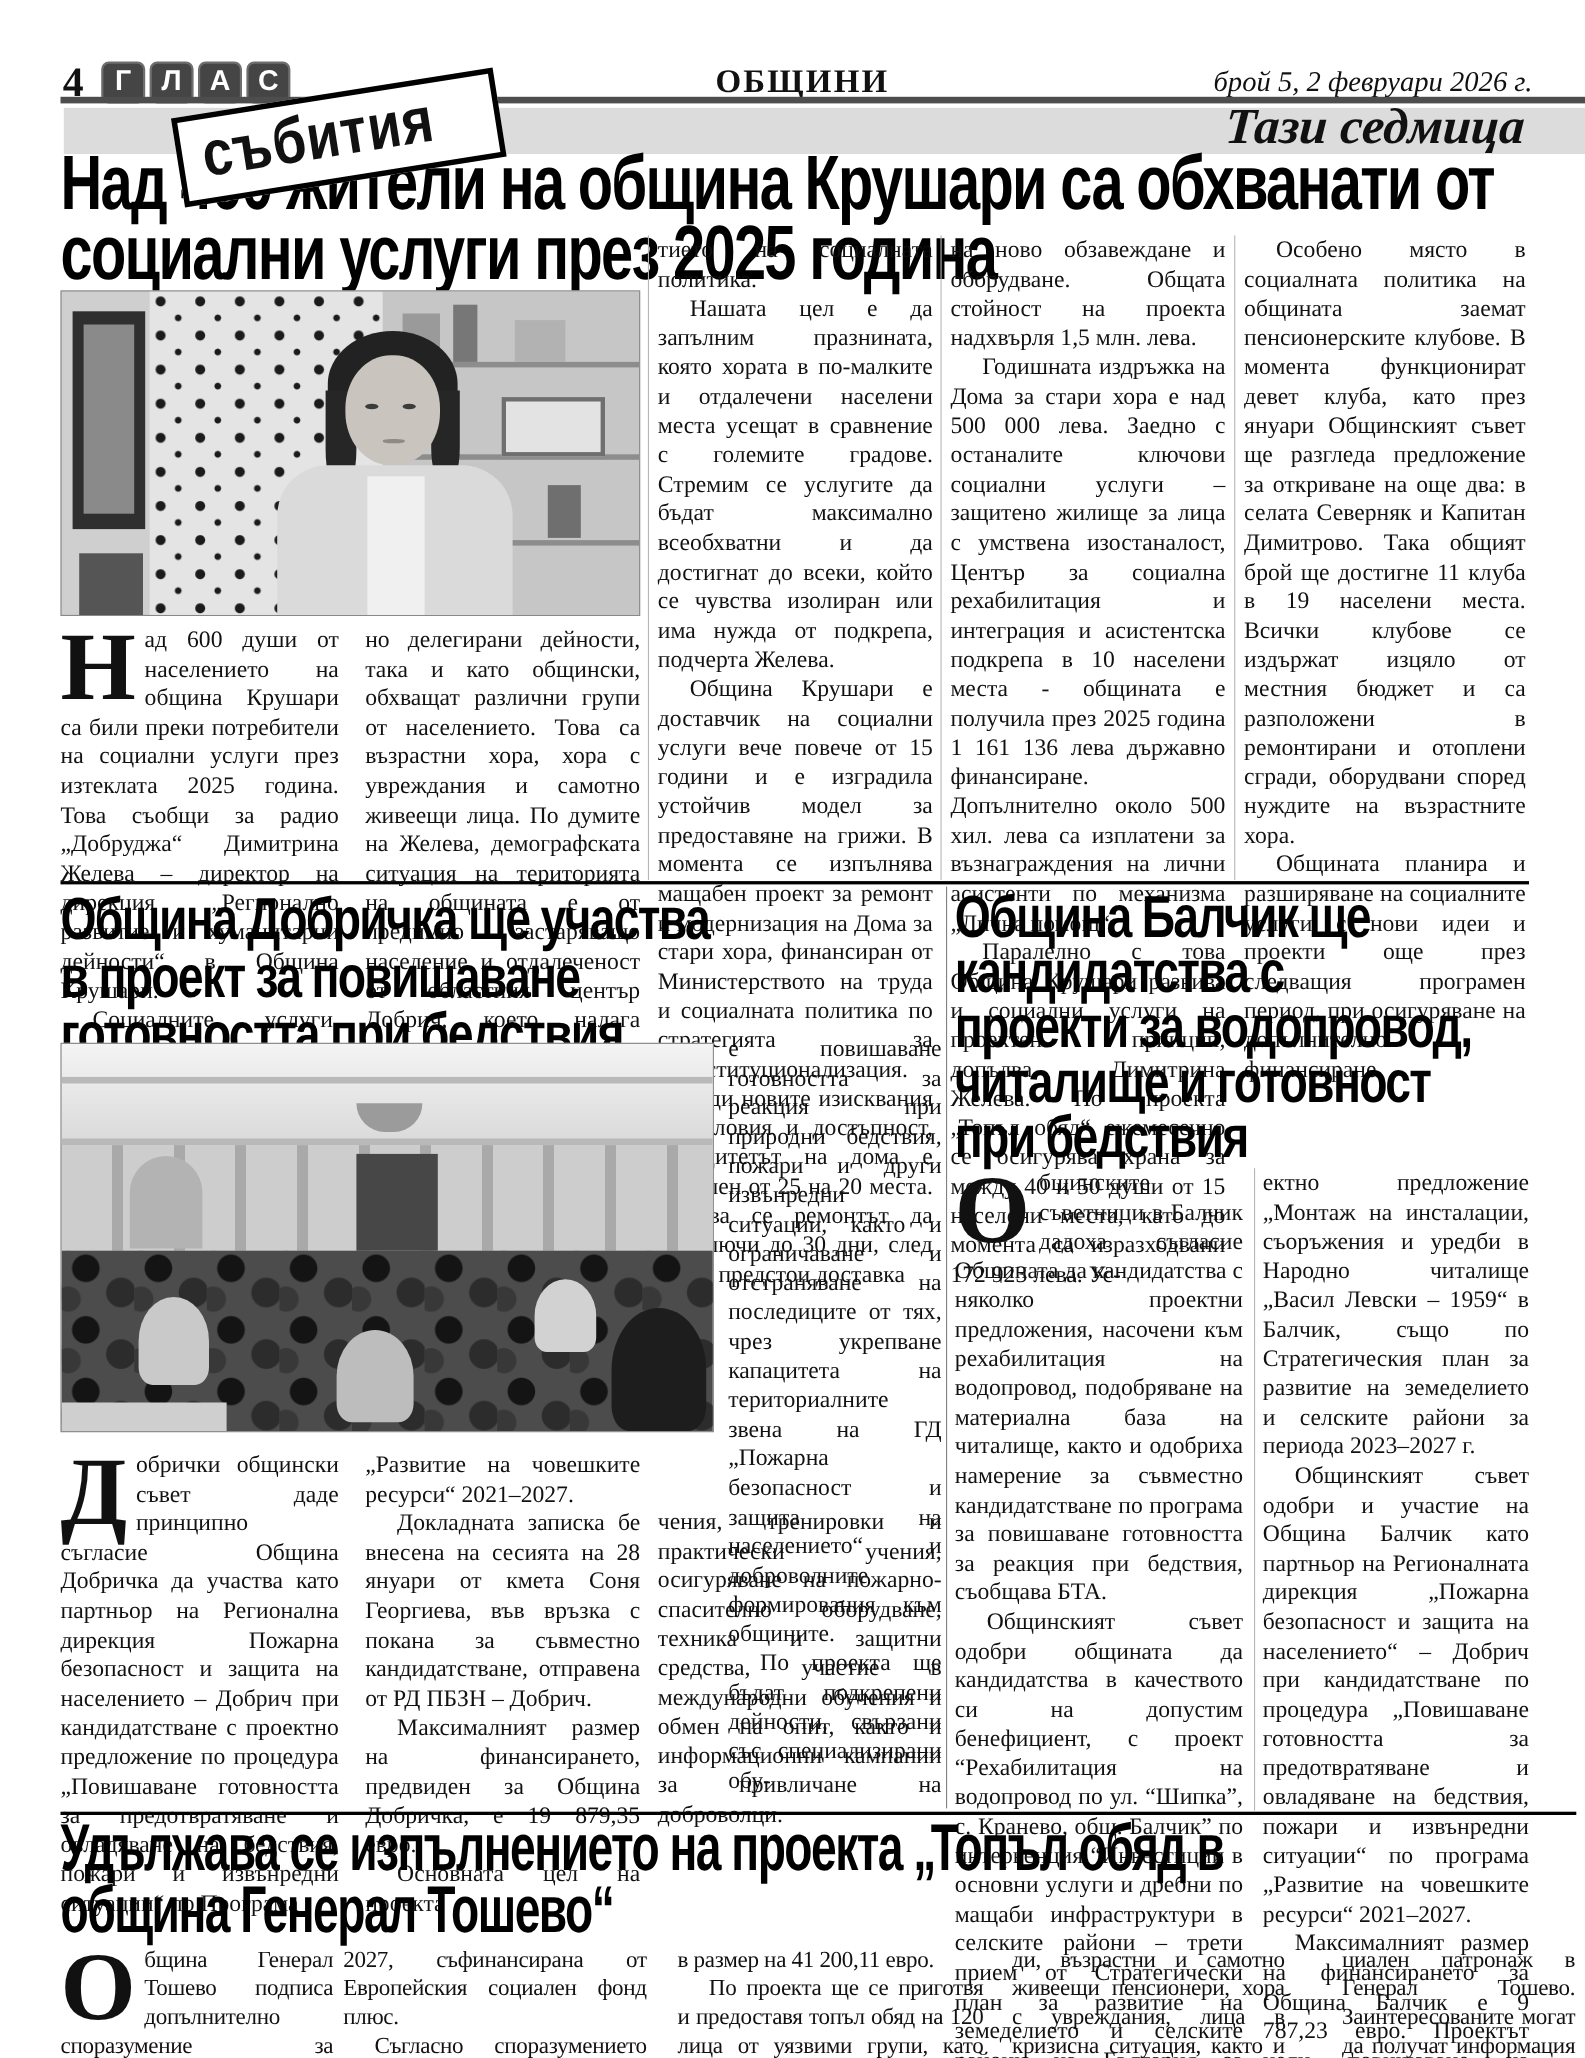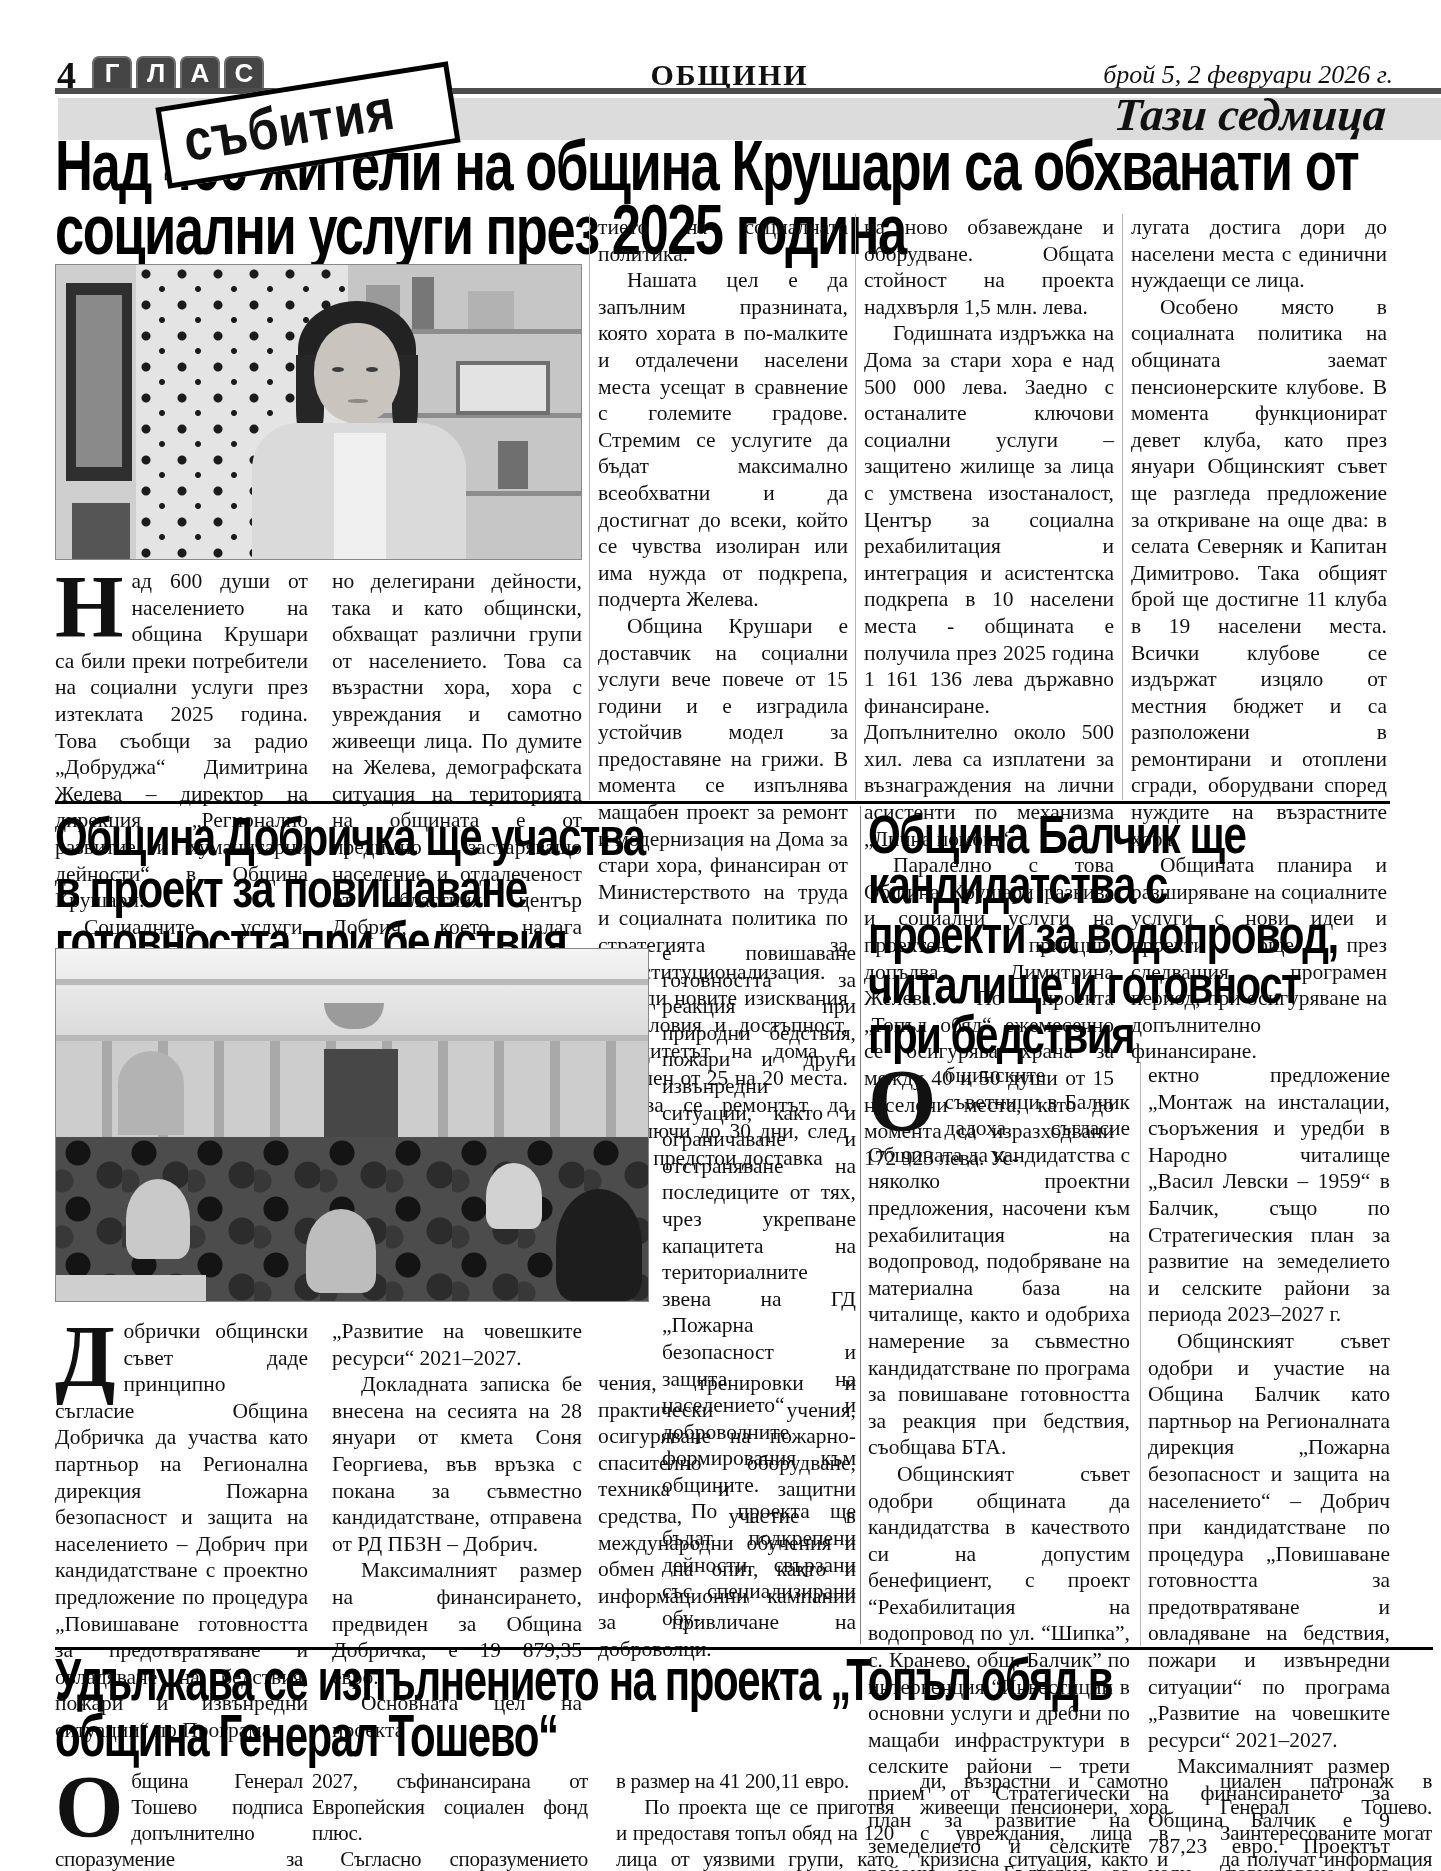--- a/index.html
+++ b/index.html
@@ -142,21 +142,20 @@
     <p>тието на социалната политика.</p>
     <p class="ind">Нашата цел е да запълним празнината, която хората в по-малките и отдалечени населени места усещат в сравнение с големите градове. Стремим се услугите да бъдат максимално всеобхватни и да достигнат до всеки, който се чувства изолиран или има нужда от подкрепа, подчерта Желева.</p>
     <p class="ind">Община Крушари е доставчик на социални услуги вече повече от 15 години и е изградила устойчив модел за предоставяне на грижи. В момента се изпълнява мащабен проект за ремонт и модернизация на Дома за стари хора, финансиран от Министерството на труда и социалната политика по стратегията за деинституционализация. Поради новите изисквания за условия и достъпност, капацитетът на дома е намален от 25 на 20 места. Очаква се ремонтът да приключи до 30 дни, след което предстои доставка</p>
   </div>
   <div class="abs bcol" style="left:864px;top:214px;width:250px;height:586px;">
     <p>на ново обзавеждане и оборудване. Общата стойност на проекта надхвърля 1,5 млн. лева.</p>
     <p class="ind">Годишната издръжка на Дома за стари хора е над 500 000 лева. Заедно с останалите ключови социални услуги – защитено жилище за лица с умствена изостаналост, Център за социална рехабилитация и интеграция и асистентска подкрепа в 10 населени места - общината е получила през 2025 година 1 161 136 лева държавно финансиране. Допълнително около 500 хил. лева са изплатени за възнаграждения на лични асистенти по механизма „Лична помощ“.</p>
     <p class="ind">Паралелно с това Община Крушари развива и социални услуги на проектен принцип, допълва Димитрина Желева. По проекта „Топъл обяд“ ежемесечно се осигурява храна за между 40 и 50 души от 15 населени места, като до момента са изразходвани 172 923 лева. Ус-</p>
   </div>
   <div class="abs bcol" style="left:1131px;top:214px;width:256px;height:586px;">
-    <p>лугата достига дори до населени места с единични нуждаещи се лица.</p>
     <p class="ind">Особено място в социалната политика на общината заемат пенсионерските клубове. В момента функционират девет клуба, като през януари Общинският съвет ще разгледа предложение за откриване на още два: в селата Северняк и Капитан Димитрово. Така общият брой ще достигне 11 клуба в 19 населени места. Всички клубове се издържат изцяло от местния бюджет и са разположени в ремонтирани и отоплени сгради, оборудвани според нуждите на възрастните хора.</p>
     <p class="ind">Общината планира и разширяване на социалните услуги с нови идеи и проекти още през следващия програмен период, при осигуряване на допълнително финансиране.</p>
   </div>
 
   <div class="abs vline" style="left:589px;top:214px;height:586px;"></div>
   <div class="abs vline" style="left:855px;top:214px;height:586px;"></div>
   <div class="abs vline" style="left:1122px;top:214px;height:586px;"></div>
 
   <div class="abs blkline" style="left:55px;right:51px;top:801px;height:3px;"></div>
 

